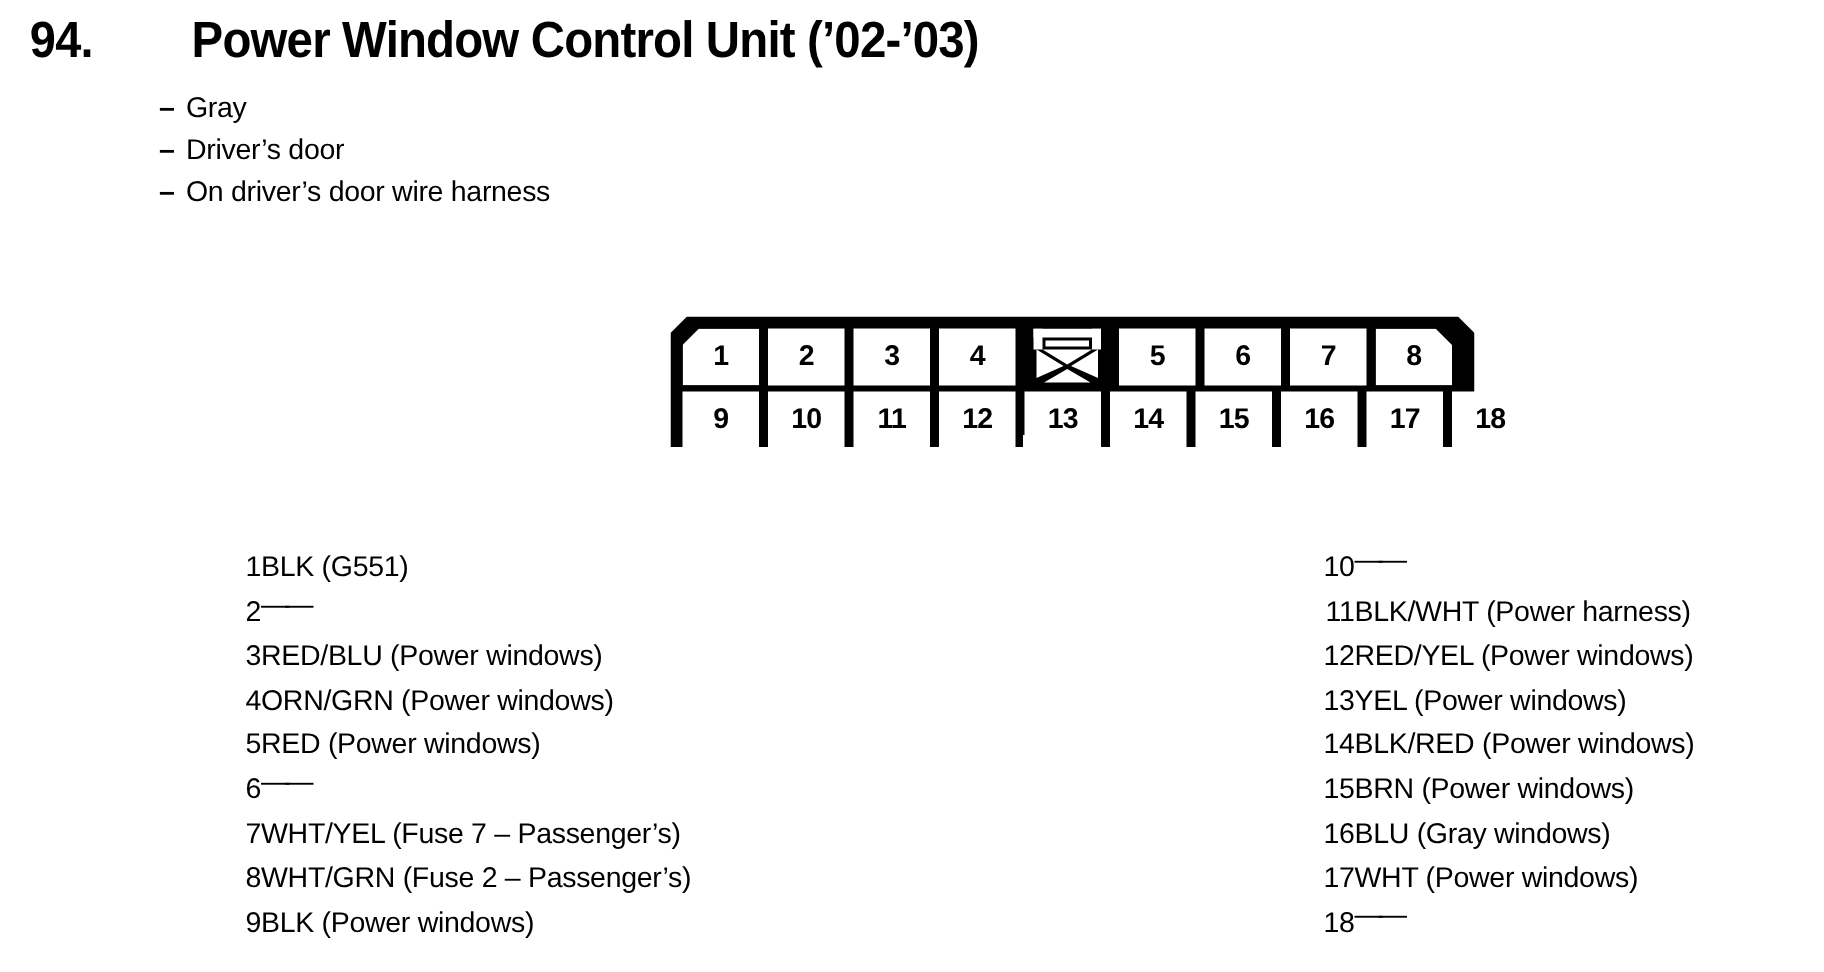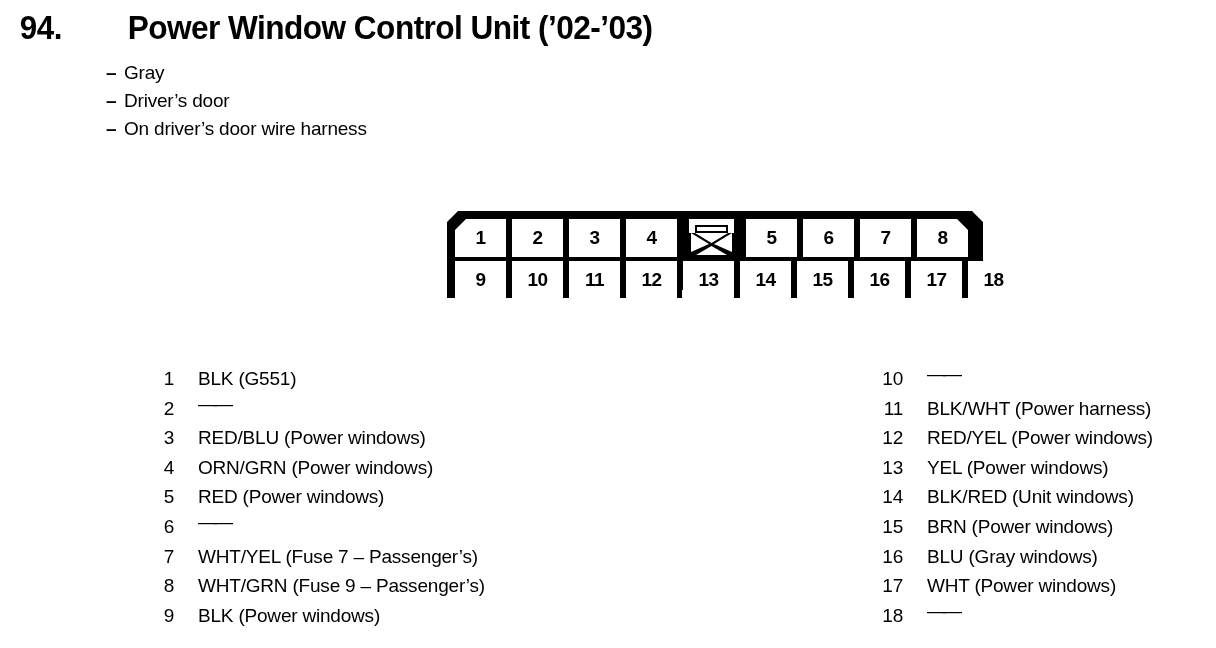--- a/index.html
+++ b/index.html
@@ -147,21 +147,21 @@
     letter-spacing: -0.2px;
   }
   .pin-num {
     flex: 0 0 auto;
     text-align: right;
     font-size: 19px;
   }
   #pin-col-left .pin-num { width: 14px; }
   #pin-col-right .pin-num { width: 25px; }
   .pin-desc {
-    margin-left: 24px;
+    margin-left: 0;
   }
   .pin-desc.empty {
     position: relative;
     top: -5px;
     letter-spacing: -3px;
   }
 </style>
 </head>
 <body>
 
@@ -264,21 +264,21 @@
     <div class="pin-row">
       <span class="pin-num">6</span>
       <span class="pin-desc empty">——</span>
     </div>
     <div class="pin-row">
       <span class="pin-num">7</span>
       <span class="pin-desc">WHT/YEL (Fuse 7 – Passenger’s)</span>
     </div>
     <div class="pin-row">
       <span class="pin-num">8</span>
-      <span class="pin-desc">WHT/GRN (Fuse 9 – Passenger’s)</span>
+      <span class="pin-desc">WHT/GRN (Fuse 2 – Passenger’s)</span>
     </div>
     <div class="pin-row">
       <span class="pin-num">9</span>
       <span class="pin-desc">BLK (Power windows)</span>
     </div>
   </div>
 <div class="pin-col" id="pin-col-right">
     <div class="pin-row">
       <span class="pin-num">10</span>
       <span class="pin-desc empty">——</span>
@@ -290,21 +290,21 @@
     <div class="pin-row">
       <span class="pin-num">12</span>
       <span class="pin-desc">RED/YEL (Power windows)</span>
     </div>
     <div class="pin-row">
       <span class="pin-num">13</span>
       <span class="pin-desc">YEL (Power windows)</span>
     </div>
     <div class="pin-row">
       <span class="pin-num">14</span>
-      <span class="pin-desc">BLK/RED (Unit windows)</span>
+      <span class="pin-desc">BLK/RED (Power windows)</span>
     </div>
     <div class="pin-row">
       <span class="pin-num">15</span>
       <span class="pin-desc">BRN (Power windows)</span>
     </div>
     <div class="pin-row">
       <span class="pin-num">16</span>
       <span class="pin-desc">BLU (Gray windows)</span>
     </div>
     <div class="pin-row">

